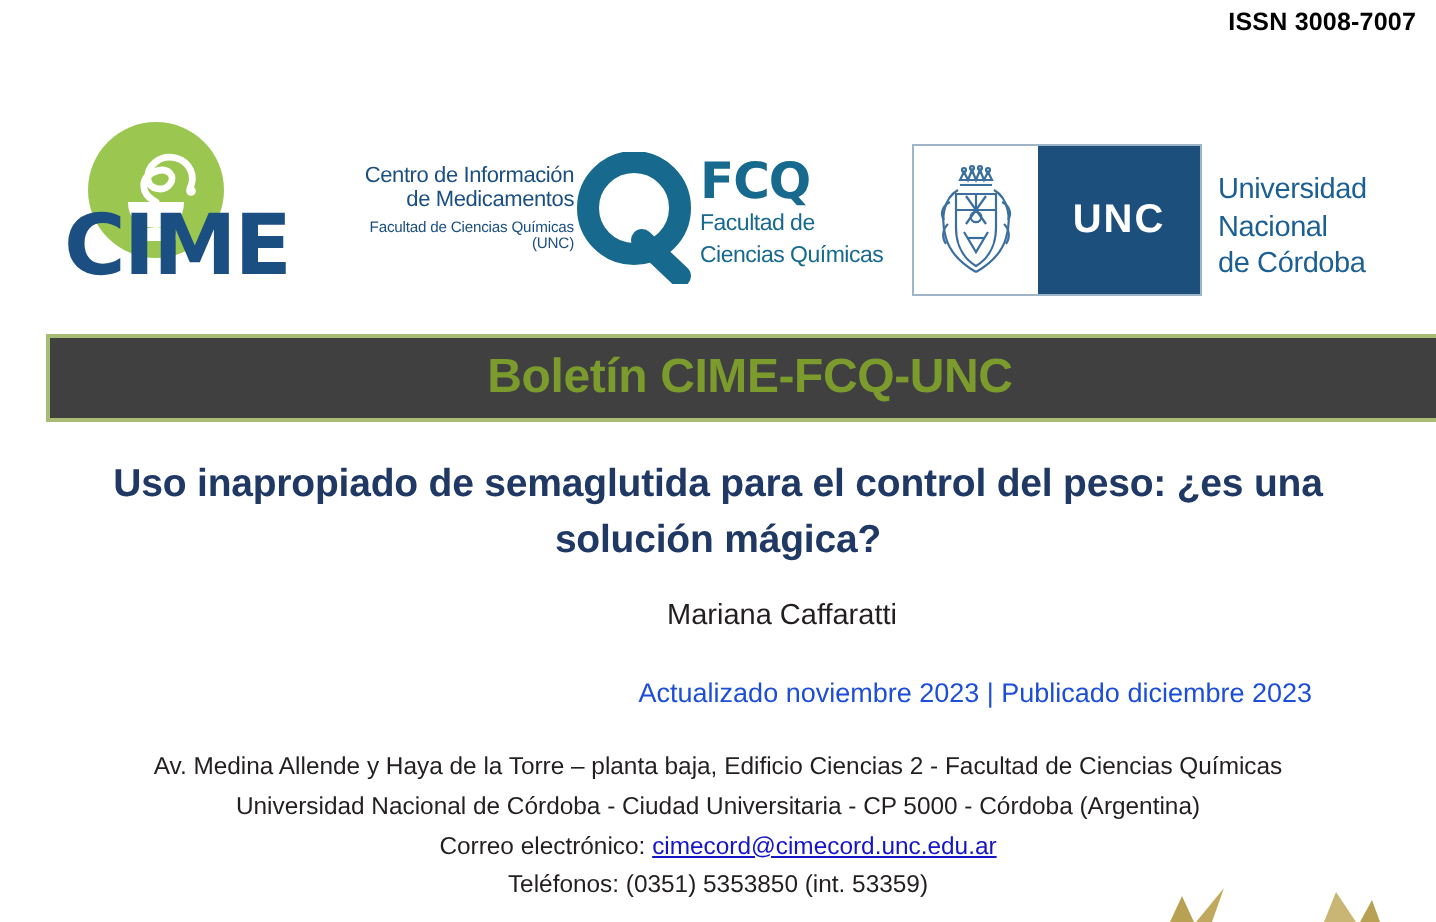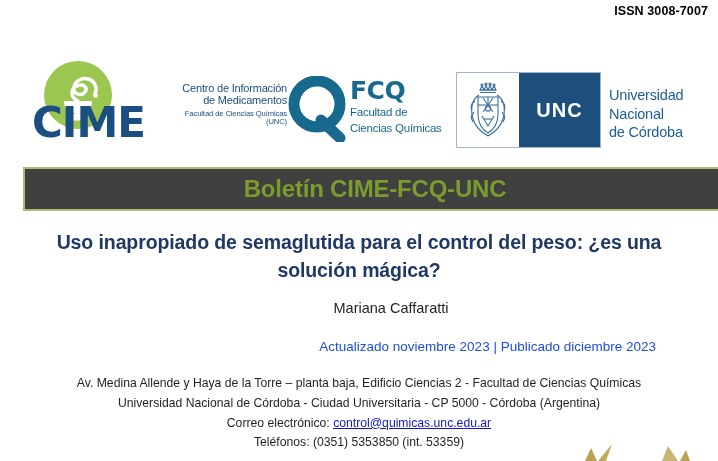--- a/index.html
+++ b/index.html
@@ -362,21 +362,21 @@
 
 <div class="author">Mariana Caffaratti</div>
 
 <div class="dates">Actualizado noviembre 2023 | Publicado diciembre 2023</div>
 
 <div class="contact">
   <span class="line">Av. Medina Allende y Haya de la Torre – planta baja, Edificio Ciencias 2 - Facultad de Ciencias Químicas</span>
   <span class="line">Universidad Nacional de Córdoba - Ciudad Universitaria - CP 5000 - Córdoba (Argentina)</span>
   <span class="line">
     <span>Correo electrónico:</span>
-    <a class="email" href="#">control@quimicas.unc.edu.ar</a>
+    <a class="email" href="#">cimecord@cimecord.unc.edu.ar</a>
   </span>
   <span class="line">Teléfonos: (0351) 5353850 (int. 53359)</span>
 </div>
 
 <div class="deco-layer">
   <svg width="718" height="23" viewBox="0 0 718 23">
     <path d="M585 23 L591 10 L597 23 Z" fill="#b9a153"></path>
     <path d="M598 23 L612 6 L606 23 Z" fill="#c0a95f"></path>
     <path d="M662 23 L668 8 L678 23 Z" fill="#c9b574"></path>
     <path d="M680 23 L686 12 L690 23 Z" fill="#b9a153"></path>

